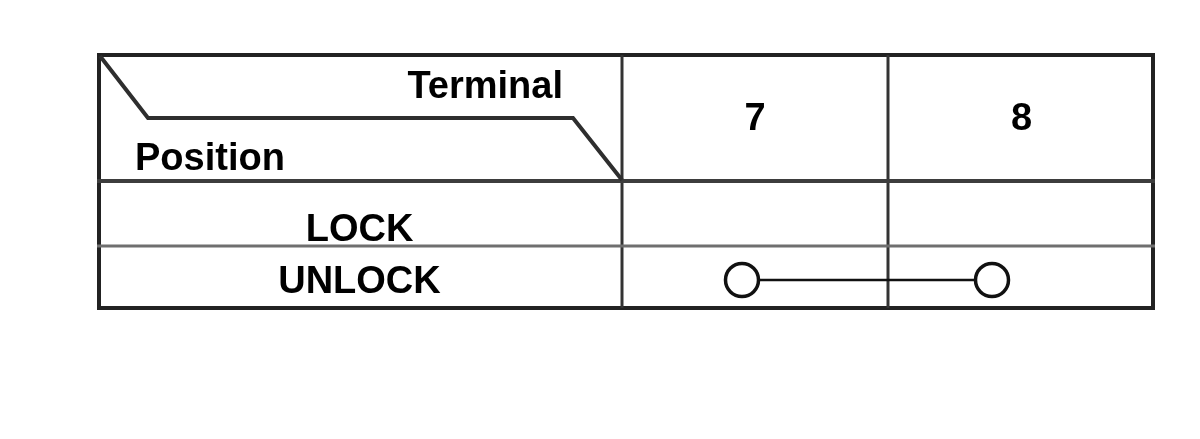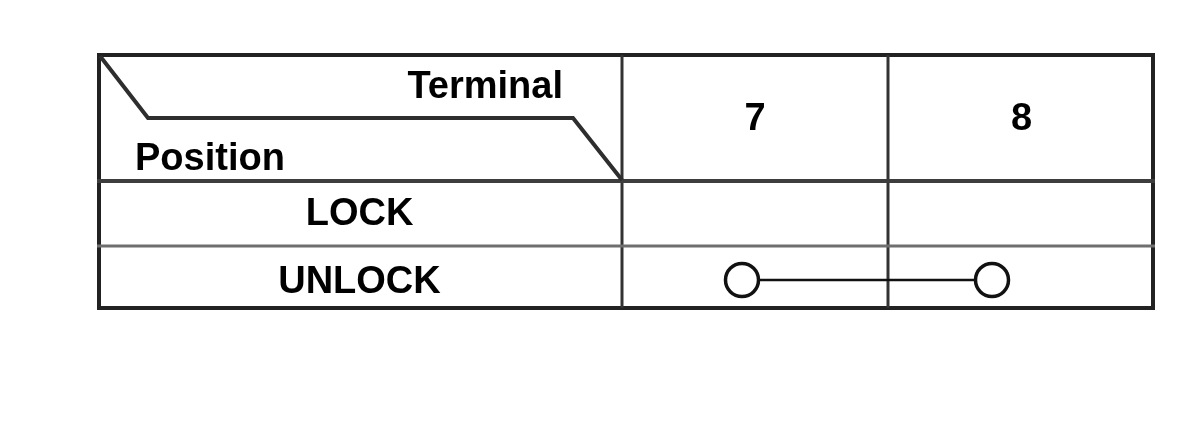--- a/index.html
+++ b/index.html
@@ -52,21 +52,21 @@
     position: absolute;
     display: flex;
     align-items: center;
     justify-content: center;
     font-weight: 700;
     font-size: 38px;
     color: #000000;
   }
   .cell-col7 { left: 525px; top: 0;     width: 266px; height: 128px; }
   .cell-col8 { left: 791px; top: 0;     width: 267px; height: 128px; }
-  .cell-lock   { left: 0;   top: 124px; width: 525px; height: 65px; padding-top: 5px; box-sizing: border-box; text-align: center; }
+  .cell-lock   { left: 0;   top: 140px; width: 525px; height: 65px; padding-top: 5px; box-sizing: border-box; text-align: center; }
   .cell-unlock { left: 0;   top: 193px; width: 525px; height: 64px; padding-top: 4px; box-sizing: border-box; }
 </style>
 </head>
 <body>
 
 <div class="page">
 
   <div class="tbl">
 
     <svg class="grid" width="1058" height="257" viewBox="0 0 1058 257" xmlns="http://www.w3.org/2000/svg">

